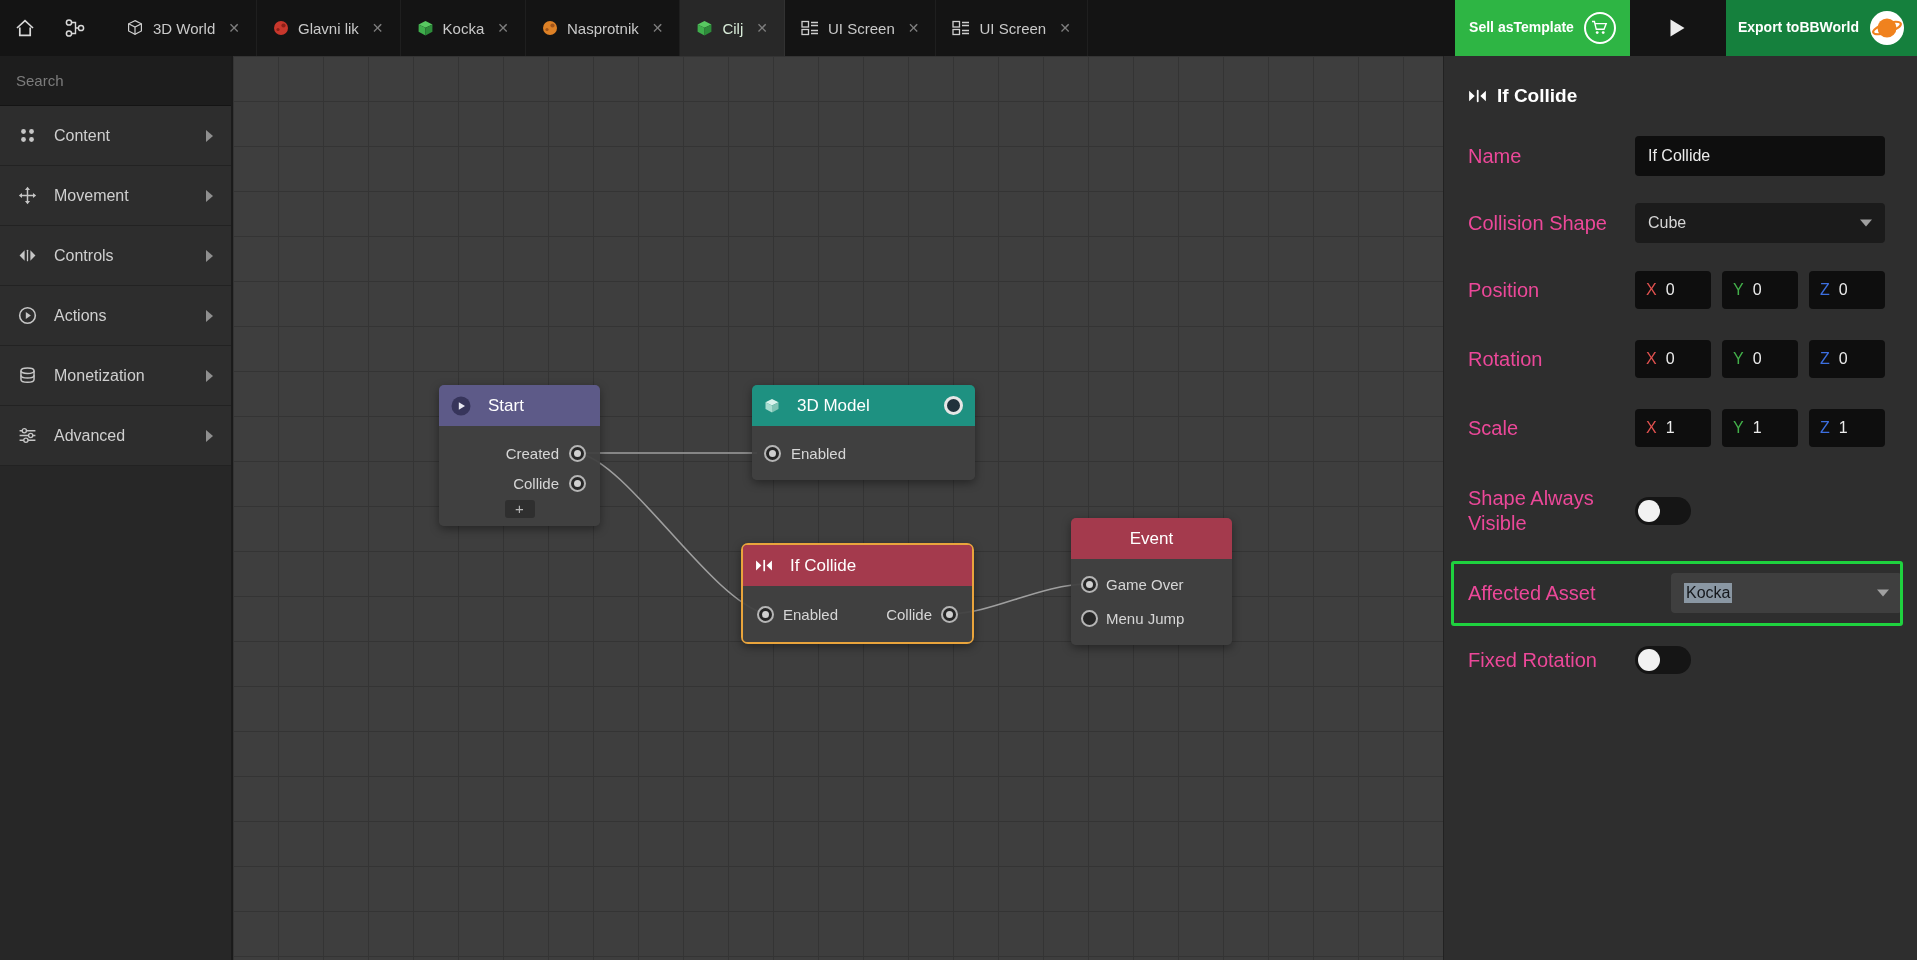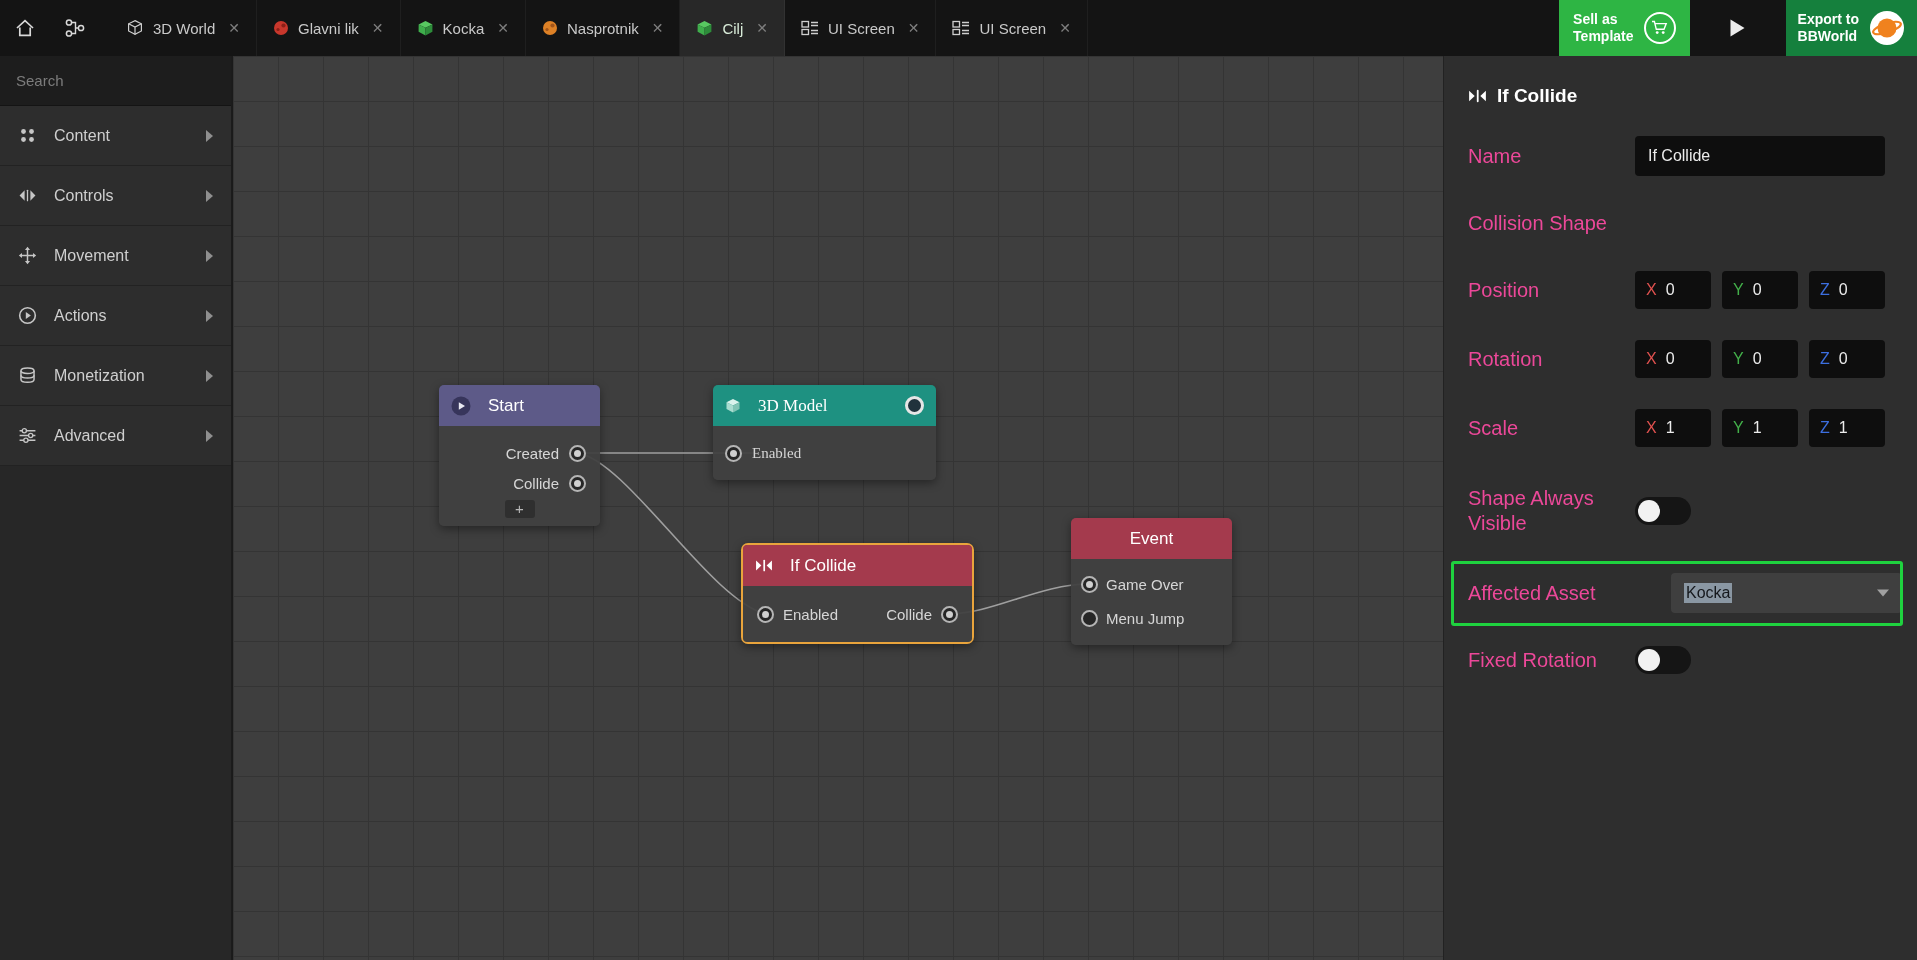--- a/index.html
+++ b/index.html
@@ -14,21 +14,21 @@
   .topbar{position:absolute;top:0;left:0;right:0;height:56px;background:#141414;
     display:flex;align-items:stretch;}
   .tb-icon{width:50px;display:flex;align-items:center;justify-content:center;}
   .tabs{display:flex;align-items:stretch;margin-left:10px;}
   .tab{display:flex;align-items:center;gap:9px;padding:0 16px;font-size:15px;color:#c9c9c9;
     border-right:1px solid rgba(255,255,255,0.05);white-space:nowrap;}
   .tab.active{background:#282828;color:#d9ecd9;}
   .tab-close{color:#7e7e7e;font-size:14px;margin-left:4px;}
   .sell-btn{margin-left:auto;display:flex;align-items:center;gap:10px;background:#2eb544;
     padding:0 14px;color:#fff;}
-  .btn-label{display:flex;flex-direction:column;align-items:flex-start;font-weight:700;
+  .btn-label{display:flex;align-items:flex-start;font-weight:700;
     font-size:14px;line-height:1.25;color:#fff;text-align:right;}
   .circle-badge{width:32px;height:32px;border-radius:50%;border:2px solid #fff;
     display:flex;align-items:center;justify-content:center;flex:none;}
   .play-btn{margin:0 30px;display:flex;align-items:center;justify-content:center;width:36px;}
   .export-btn{display:flex;align-items:center;gap:10px;background:#15803d;padding:0 12px;color:#fff;}
 
   
   .sidebar{position:absolute;top:56px;left:0;width:232px;bottom:0;background:#272727;
     border-right:1px solid #1b1b1b;}
   .search-row{height:50px;background:#1d1d1d;display:flex;align-items:center;
@@ -57,21 +57,21 @@
     position:relative;flex:none;}
   .port.connected::after{content:"";position:absolute;inset:3px;border-radius:50%;background:#cfcfcf;}
 
   .node-start{left:206px;top:329px;width:161px;}
   .node-start .node-header{background:#5d5a88;}
   .node-start .node-body{padding-top:12px;padding-bottom:4px;}
   .add-row{display:flex;justify-content:center;padding:2px 0 4px;}
   .add-btn{background:#2f2f2f;color:#b9b9b9;border-radius:3px;width:30px;height:18px;
     font-size:15px;line-height:14px;display:flex;align-items:center;justify-content:center;}
 
-  .node-3dmodel{left:480px;top:329px;width:223px;font-family:Liberation Serif, serif;}
+  .node-3dmodel{left:519px;top:329px;width:223px;}
   .node-3dmodel .node-header{background:#1e9181;}
   .node-3dmodel .node-body{padding:10px 0;}
   .node-3dmodel .prow{height:34px;padding:0 12px;}
   .header-ring{margin-left:auto;width:19px;height:19px;border-radius:50%;
     border:3px solid #e6e6e6;background:#20323c;flex:none;}
 
   .node-ifcollide{left:508px;top:487px;width:233px;border:2px solid #e9a43c;border-radius:7px;}
   .node-ifcollide .node-header{background:#a43a4d;border-radius:4px 4px 0 0;}
   .node-ifcollide .node-body{padding:8px 0;border-radius:0 0 4px 4px;}
   .io-row{display:flex;align-items:center;justify-content:space-between;height:40px;padding:0 14px;}
@@ -267,38 +267,38 @@
           <circle cx="5.5" cy="13.5" r="2.4"></circle>
             <circle cx="13.5" cy="13.5" r="2.4"></circle>
         </svg>
         </span>
       <span>Content</span>
       <span class="chev"></span>
     </div>
 
     <div class="side-item">
       <span class="hdr-icon">
+        <svg width="19" height="19" viewBox="0 0 18 18">
+          <path d="M9 0.8 L11.4 3.8 H6.6 Z M9 17.2 L6.6 14.2 H11.4 Z M0.8 9 L3.8 6.6 V11.4 Z M17.2 9 L14.2 11.4 V6.6 Z" fill="#c6c6c6"></path>
+          <path d="M9 3.8 V14.2 M3.8 9 H14.2" stroke="#c6c6c6" stroke-width="1.4"></path>
+        </svg>
+        </span>
+      <span>Movement</span>
+      <span class="chev"></span>
+    </div>
+
+    <div class="side-item">
+      <span class="hdr-icon">
         <svg width="19" height="19" viewBox="0 0 18 18" fill="#c6c6c6">
           <path d="M6.3 4 L1.5 9 L6.3 14 Z"></path>
             <path d="M11.7 4 L16.5 9 L11.7 14 Z"></path>
           <rect x="8.4" y="3.5" width="1.2" height="11" rx="0.6"></rect>
         </svg>
         </span>
       <span>Controls</span>
-      <span class="chev"></span>
-    </div>
-
-    <div class="side-item">
-      <span class="hdr-icon">
-        <svg width="19" height="19" viewBox="0 0 18 18">
-          <path d="M9 0.8 L11.4 3.8 H6.6 Z M9 17.2 L6.6 14.2 H11.4 Z M0.8 9 L3.8 6.6 V11.4 Z M17.2 9 L14.2 11.4 V6.6 Z" fill="#c6c6c6"></path>
-          <path d="M9 3.8 V14.2 M3.8 9 H14.2" stroke="#c6c6c6" stroke-width="1.4"></path>
-        </svg>
-        </span>
-      <span>Movement</span>
       <span class="chev"></span>
     </div>
 
     <div class="side-item">
       <span class="hdr-icon">
         <svg width="19" height="19" viewBox="0 0 18 18">
           <circle cx="9" cy="9" r="7.4" fill="none" stroke="#c6c6c6" stroke-width="1.5"></circle>
           <path d="M7.4 5.8 L12.2 9 L7.4 12.2 Z" fill="#c6c6c6"></path>
         </svg>
         </span>
@@ -438,20 +438,24 @@
       <span>If Collide</span>
     </div>
 
     <div class="insp-row mt-26">
       <span class="insp-label">Name</span>
       <input class="text-field" value="If Collide" style="">
     </div>
 
     <div class="insp-row mt-27">
       <span class="insp-label">Collision Shape</span>
+      <div class="dropdown">
+        <span>Cube</span>
+        <span class="caret"></span>
+      </div>
     </div>
 
     <div class="insp-row mt-27">
       <span class="insp-label">Position</span>
       <div class="xyz-group">
         <div class="xyz-field">
           <span class="ax-x">X</span>
           <span>0</span>
         </div>
         <div class="xyz-field">

